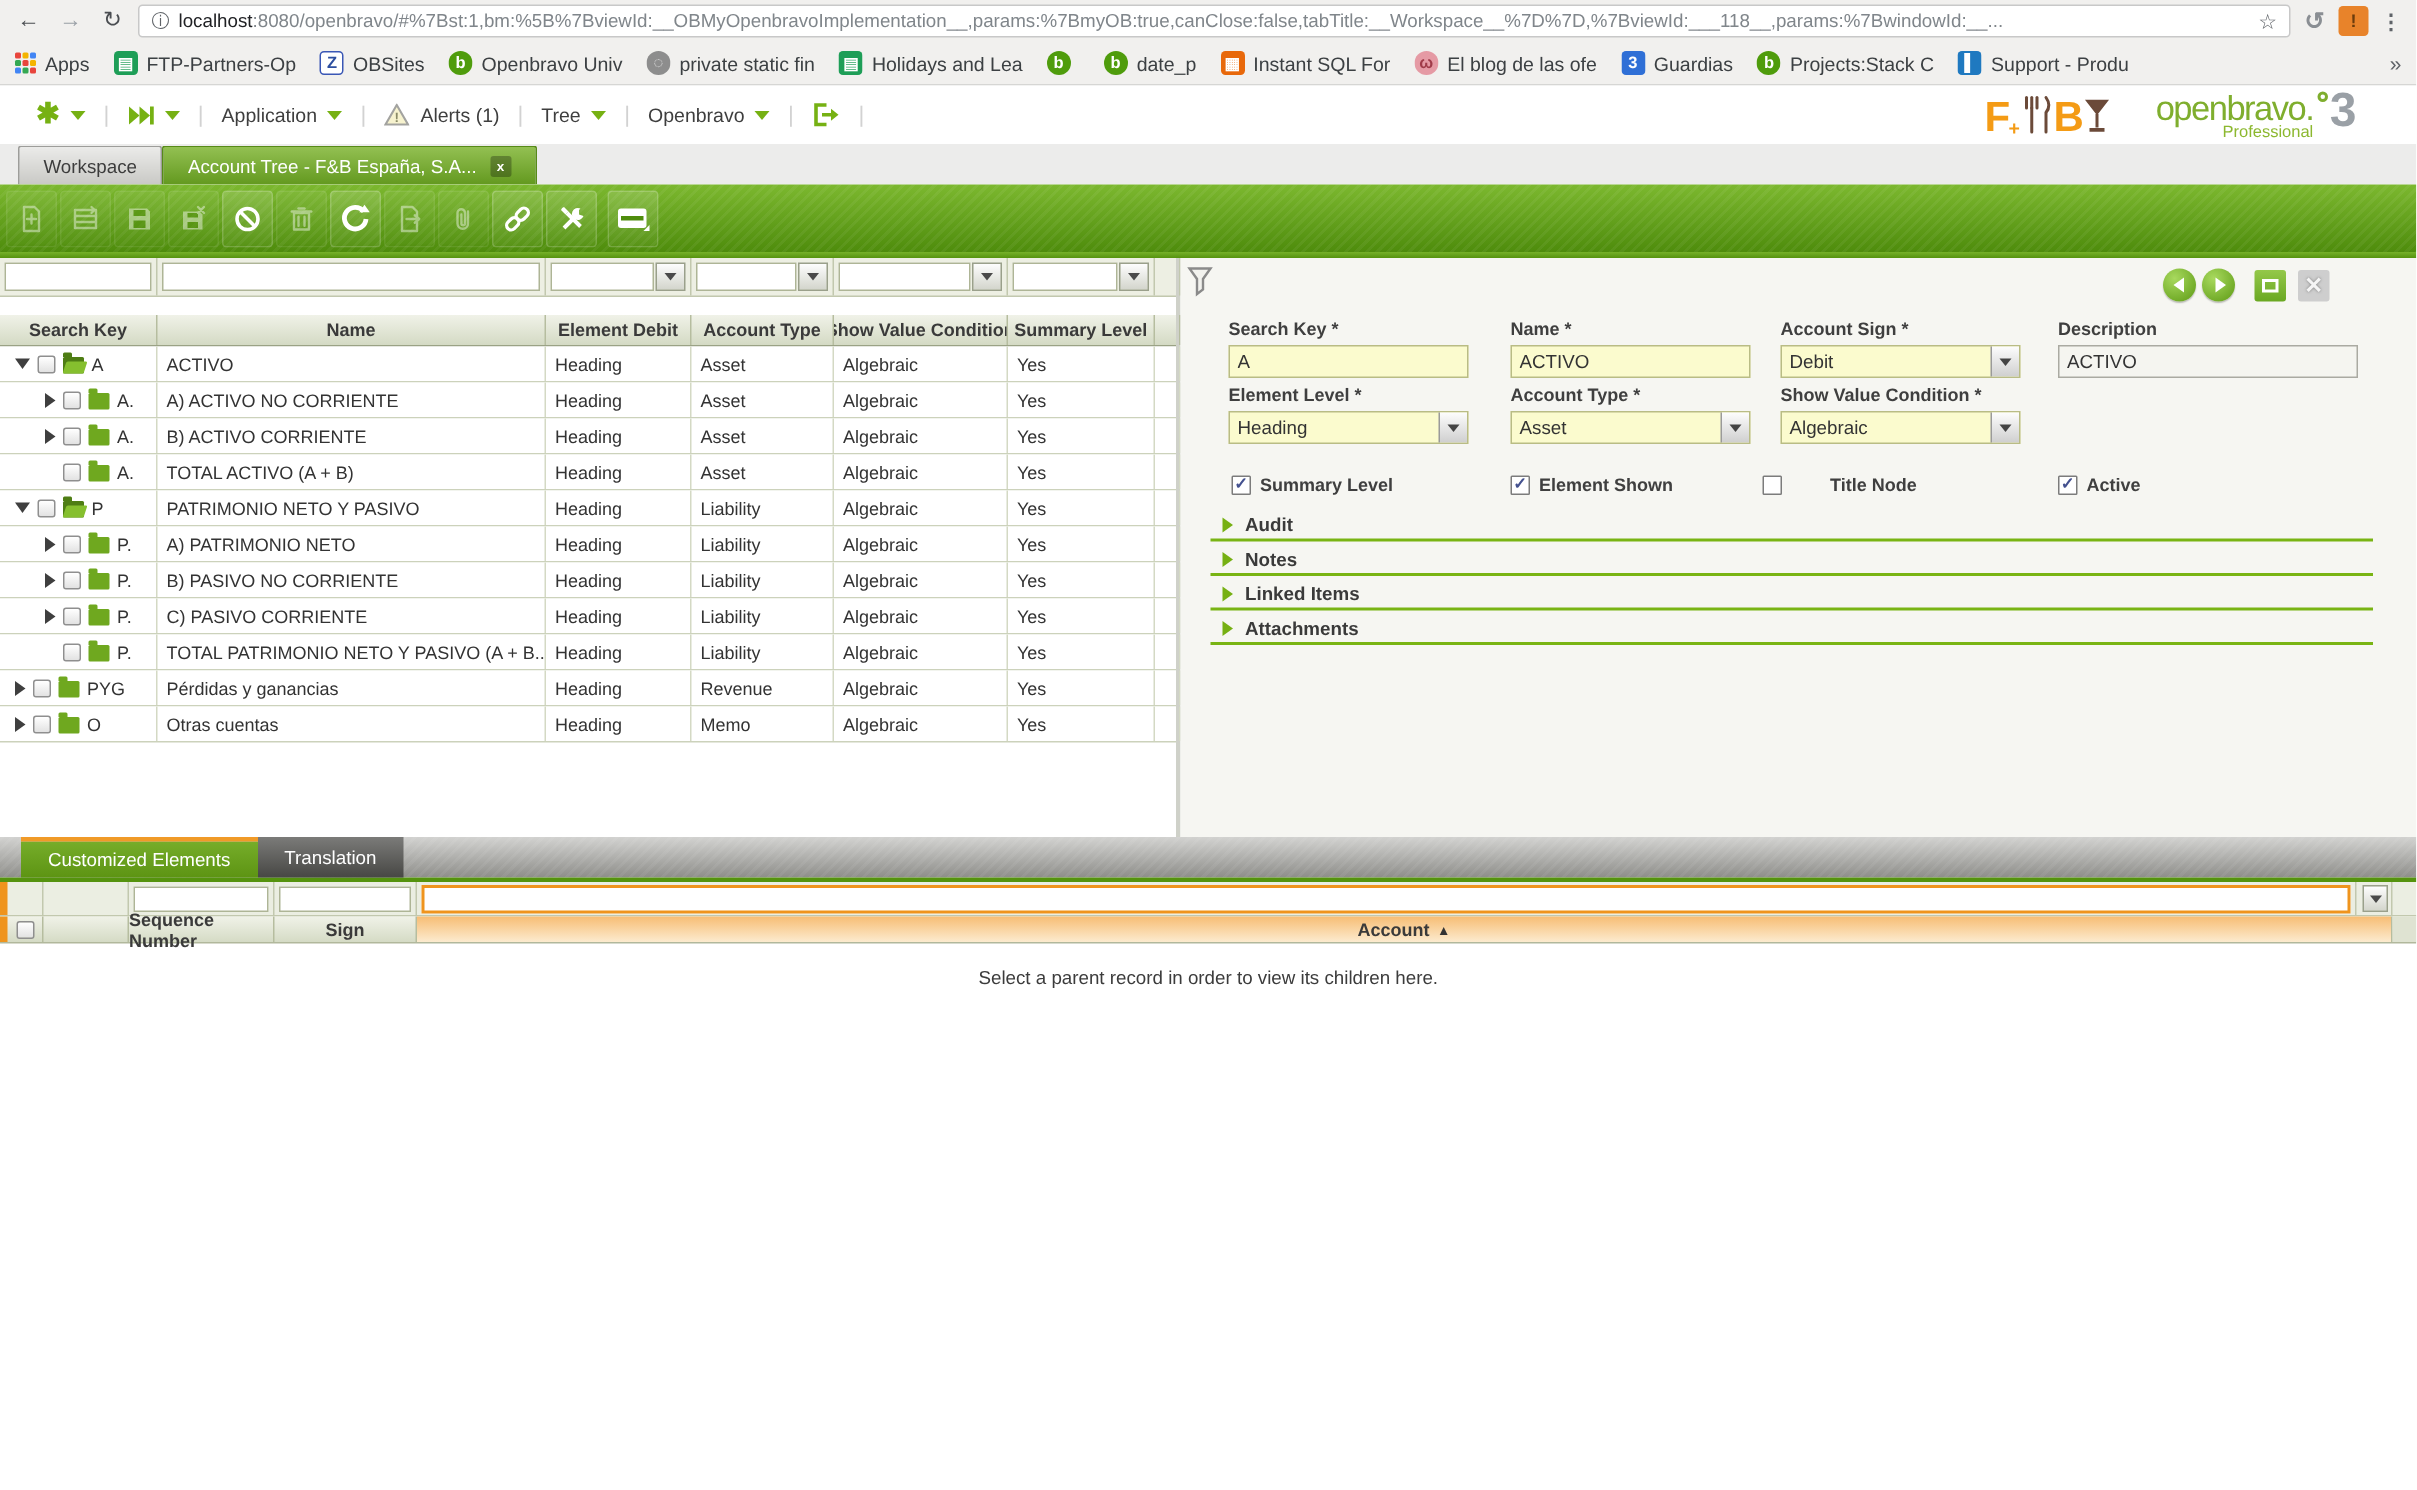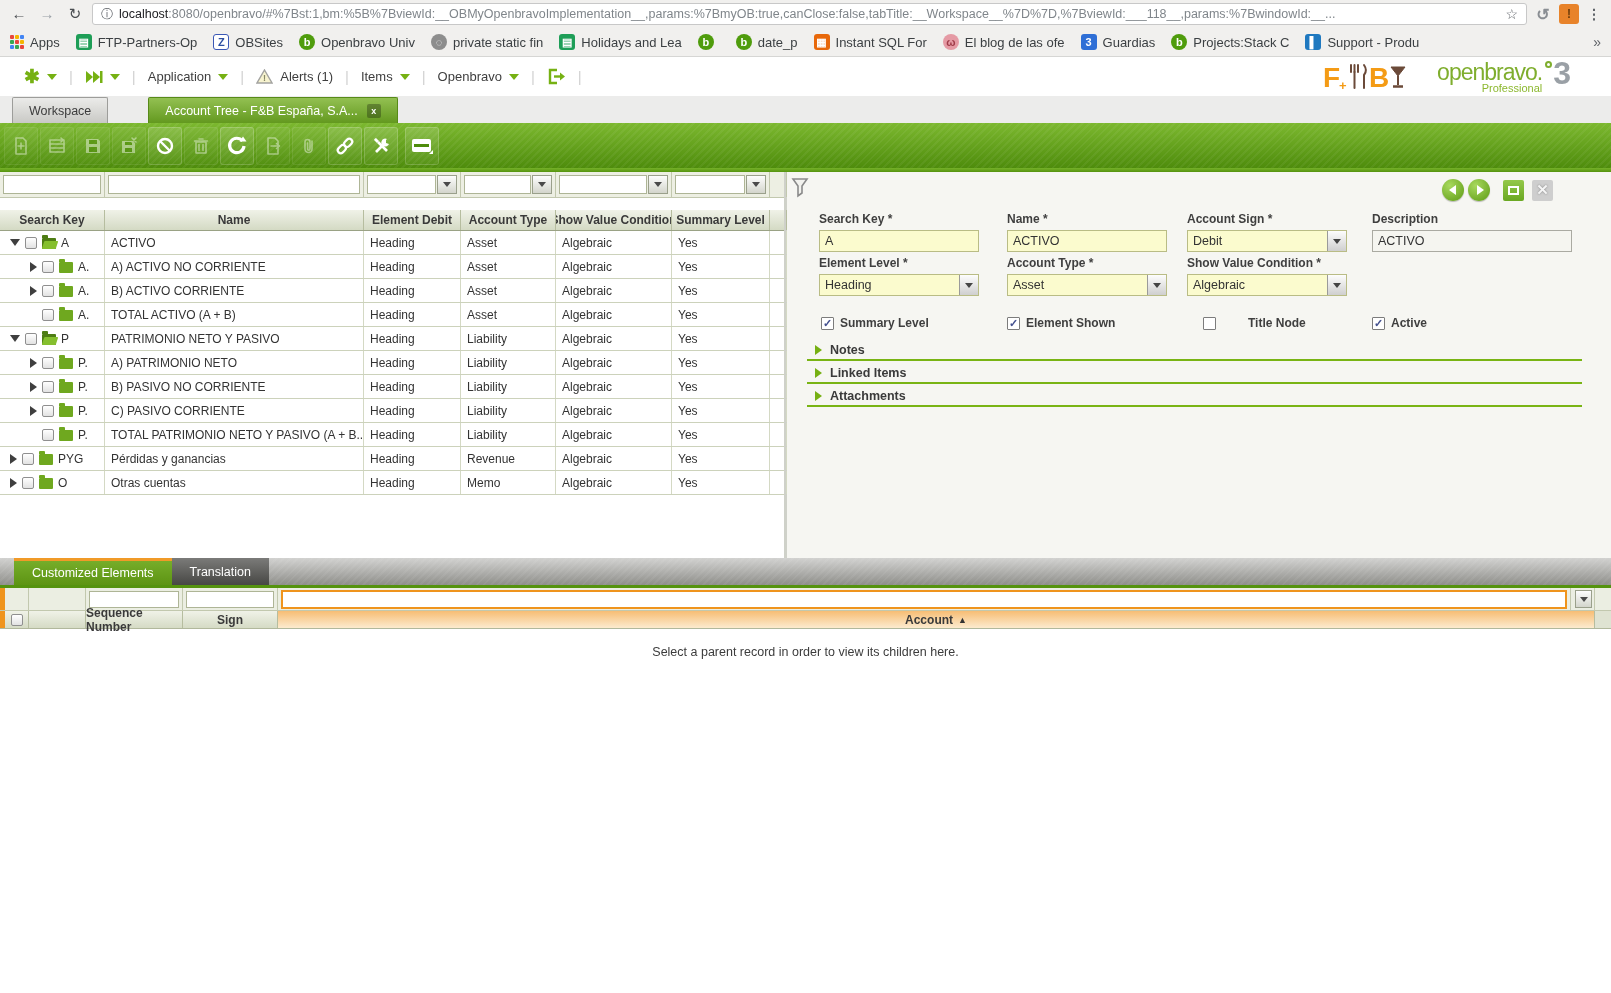--- a/index.html
+++ b/index.html
@@ -33,21 +33,21 @@
   .menubar { height:39px; background:#fff; display:flex; align-items:center; padding:0 12px; font-size:13px; color:#3e3e3e; position:relative; }
   .mi { display:flex; align-items:center; gap:7px; padding:0 12px; }
   .sep { color:#d2d2d2; font-size:15px; }
   .caret { width:0; height:0; border-left:5px solid transparent; border-right:5px solid transparent; border-top:6px solid #76b113; }
   .star-green { color:#76b113; font-size:19px; font-weight:bold; line-height:1; }
   .logos { position:absolute; right:40px; top:2px; display:flex; align-items:flex-start; gap:26px; }
 
   .tabstrip { height:27px; background:#ececeb; display:flex; align-items:flex-end; padding:0 0 0 12px; }
   .wtab { height:26px; display:flex; align-items:center; padding:0 16px; font-size:12.5px; border:1px solid #9d9d9a; border-bottom:none; border-radius:2px 2px 0 0; }
   .wtab.inactive { background:linear-gradient(#ebebe9,#c9c9c5); color:#3c3c3c; }
-  .wtab.active { background:linear-gradient(#93c052,#63991f); color:#fff; border-color:#578a18; gap:9px;margin-left:40px; }
+  .wtab.active { background:linear-gradient(#93c052,#63991f); color:#fff; border-color:#578a18; gap:9px; }
   .wtab-close { width:14px; height:14px; border-radius:2px; background:rgba(0,0,0,.28); color:#fff; font-size:9px; line-height:14px; text-align:center; font-weight:bold; }
 
   
   .toolbar { height:45px; background:linear-gradient(#7cb82f,#4e8c0c); display:flex; align-items:center; padding:0 3px; position:relative; }
   .toolbar::after { content:""; position:absolute; inset:0; background:repeating-linear-gradient(135deg, rgba(255,255,255,.05) 0 2px, transparent 2px 5px); pointer-events:none; }
   .tbtn { width:34px; height:38px; margin:0 1px; border-radius:3px; display:flex; align-items:center; justify-content:center; background:linear-gradient(rgba(255,255,255,.14),rgba(255,255,255,.03)); box-shadow:inset 0 0 0 1px rgba(255,255,255,.18); position:relative; z-index:1; }
   .tbtn.disabled { opacity:.45; }
   .tbtn.last { margin-left:6px; }
   .tbtn svg { display:block; }
 
@@ -284,21 +284,21 @@
     <span class="sep">|</span>
     <div class="mi">
       <svg width="17" height="15" viewBox="0 0 17 15">
         <polygon points="8.5,1 16,14 1,14" fill="#f7f3cf" stroke="#a3a3a0" stroke-width="1.4"></polygon>
         <text x="8.5" y="12" font-size="9" font-weight="bold" fill="#8a8a66" text-anchor="middle">!</text>
       </svg>
       <span>Alerts (1)</span>
     </div>
     <span class="sep">|</span>
     <div class="mi">
-      <span>Items</span>
+      <span>Tree</span>
       <span class="caret"></span>
     </div>
     <span class="sep">|</span>
     <div class="mi">
       <span>Openbravo</span>
       <span class="caret"></span>
     </div>
     <span class="sep">|</span>
     <div class="mi">
       <svg width="19" height="17" viewBox="0 0 19 17">
@@ -704,32 +704,36 @@
 
       <div class="chkrow">
         <div class="chk" style="left:34px;">
           <span class="box on"></span>
           <span class="lbl">Summary Level</span>
         </div>
         <div class="chk" style="left:220px;">
           <span class="box on"></span>
           <span class="lbl">Element Shown</span>
         </div>
-        <div class="chk" style="left:416px;gap:32px;">
+        <div class="chk" style="left:388px;gap:32px;">
           <span class="box"></span>
           <span class="lbl">Title Node</span>
         </div>
         <div class="chk" style="left:585px;">
           <span class="box on"></span>
           <span class="lbl">Active</span>
         </div>
       </div>
 
       <div class="sections">
 
+          <div class="secrow">
+            <span class="sec-arrow"></span>
+            <span class="lbl">Audit</span>
+          </div>
 
           <div class="secrow">
             <span class="sec-arrow"></span>
             <span class="lbl">Notes</span>
           </div>
 
           <div class="secrow">
             <span class="sec-arrow"></span>
             <span class="lbl">Linked Items</span>
           </div>

